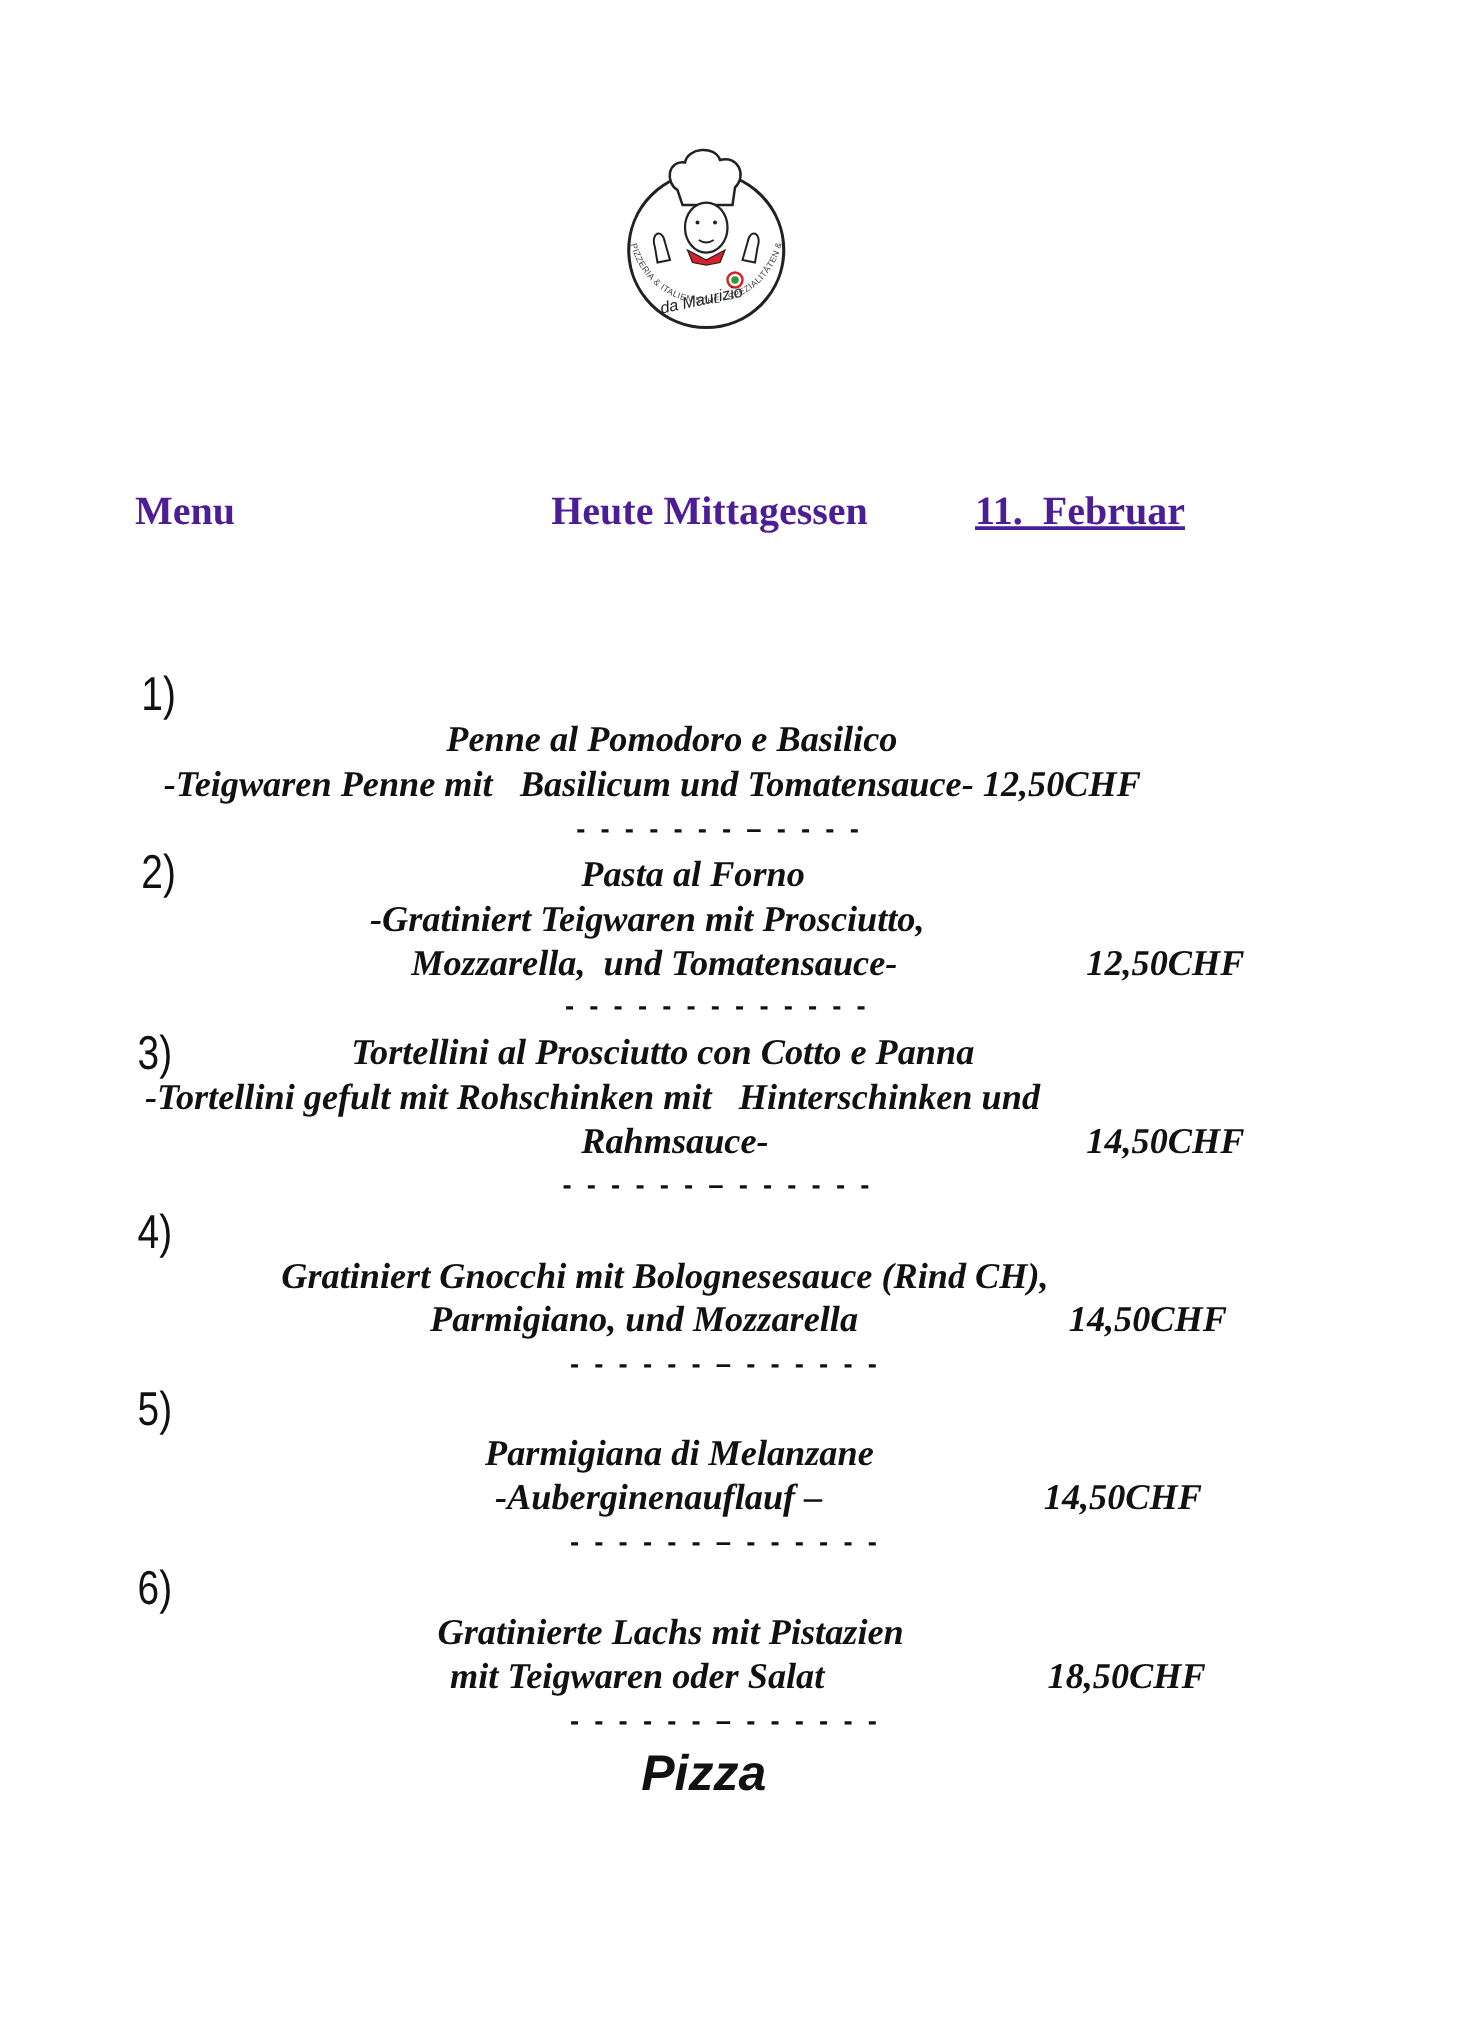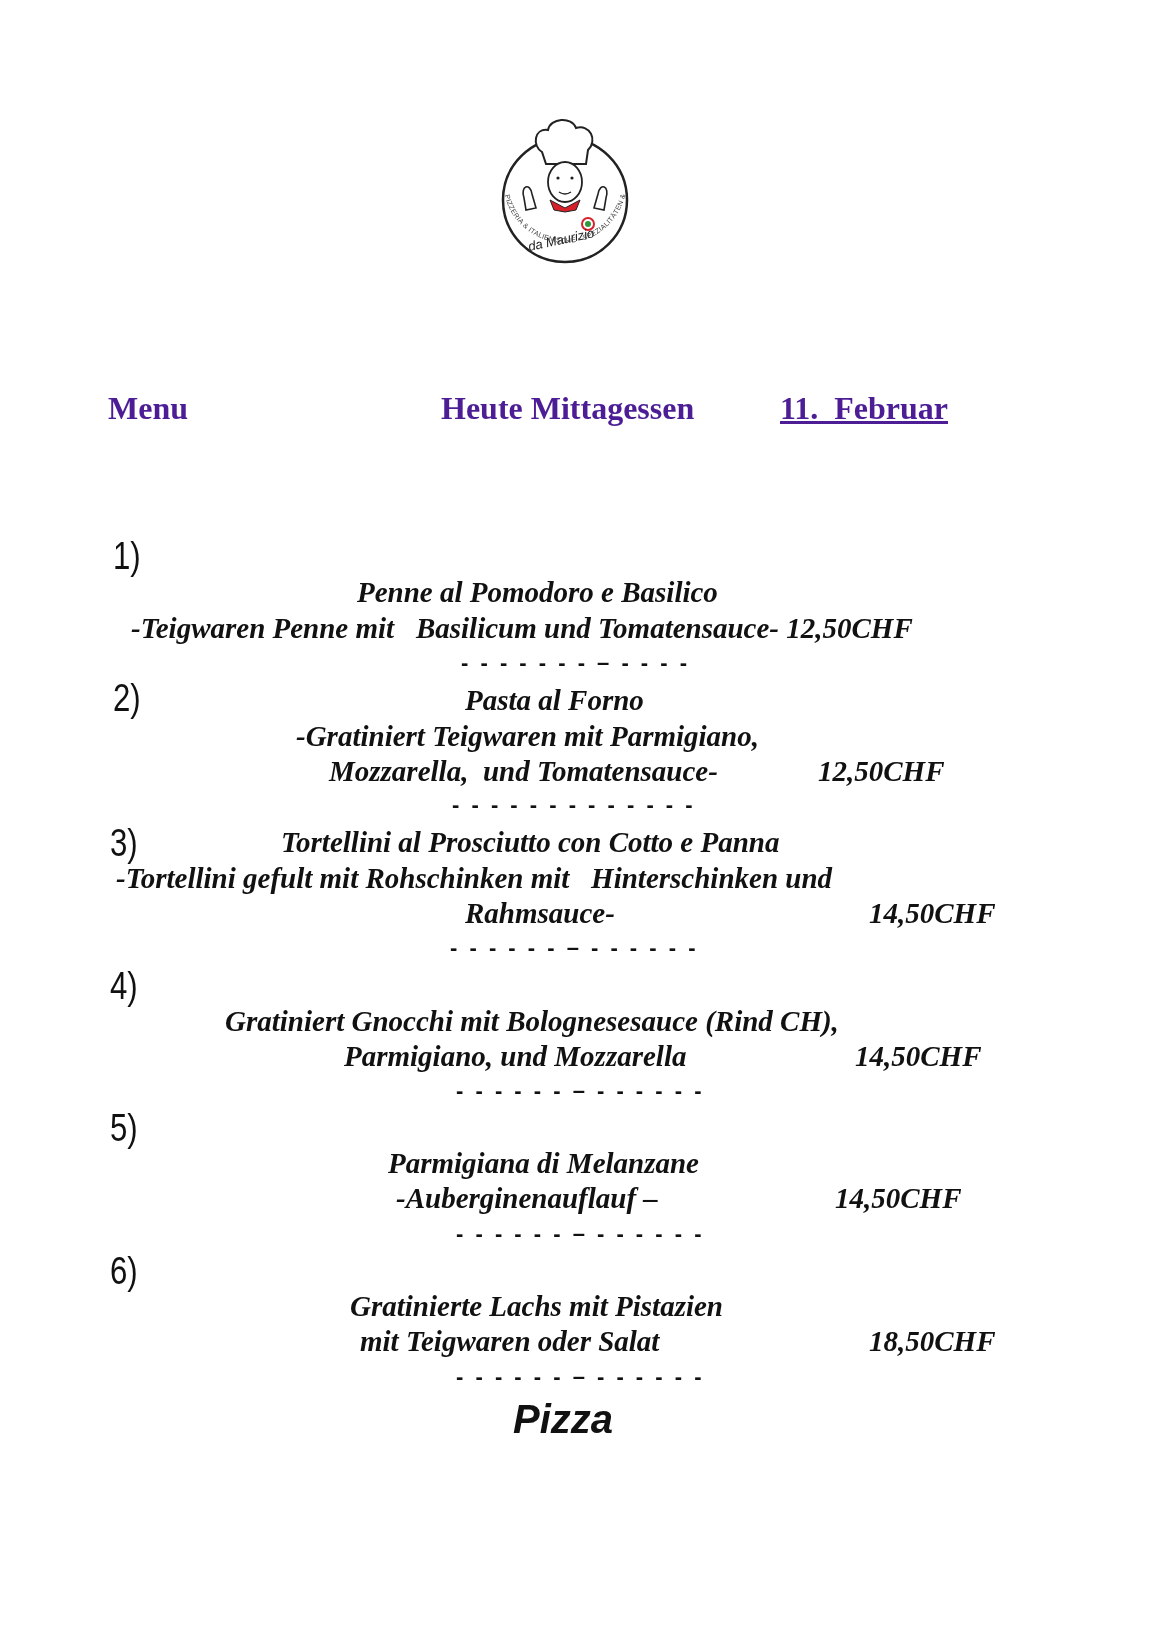--- a/index.html
+++ b/index.html
@@ -47,23 +47,23 @@
 <div class="abs hdr" style="left:441px; top:390px;">Heute Mittagessen</div>
 <div class="abs hdr" style="left:780px; top:390px;text-decoration:underline;">11.  Februar</div>
 
 <div class="abs num" style="left:113px; top:535px;">1)</div>
 <div class="abs it" style="left:357px; top:576px;">Penne al Pomodoro e Basilico</div>
 <div class="abs it" style="left:131px; top:612px;">-Teigwaren Penne mit   Basilicum und Tomatensauce- 12,50CHF</div>
 <div class="abs sep" style="left:461px; top:650px;">- - - - - - - – - - - -</div>
 
 <div class="abs num" style="left:113px; top:677px;">2)</div>
 <div class="abs it" style="left:465px; top:684px;">Pasta al Forno</div>
-<div class="abs it" style="left:296px; top:720px;">-Gratiniert Teigwaren mit Parmigiano,</div>
+<div class="abs it" style="left:296px; top:720px;">-Gratiniert Teigwaren mit Prosciutto,</div>
 <div class="abs it" style="left:329px; top:755px;">Mozzarella,  und Tomatensauce-</div>
-<div class="abs it" style="left:818px; top:755px;">12,50CHF</div>
+<div class="abs it" style="left:869px; top:755px;">12,50CHF</div>
 <div class="abs sep" style="left:452px; top:792px;">- - - - - - - - - - - - -</div>
 
 <div class="abs num" style="left:110px; top:822px;">3)</div>
 <div class="abs it" style="left:281px; top:826px;">Tortellini al Prosciutto con Cotto e Panna</div>
 <div class="abs it" style="left:116px; top:862px;">-Tortellini gefult mit Rohschinken mit   Hinterschinken und</div>
 <div class="abs it" style="left:465px; top:897px;">Rahmsauce-</div>
 <div class="abs it" style="left:869px; top:897px;">14,50CHF</div>
 <div class="abs sep" style="left:450px; top:935px;">- - - - - - – - - - - - -</div>
 
 <div class="abs num" style="left:110px; top:965px;">4)</div>
@@ -74,16 +74,16 @@
 
 <div class="abs num" style="left:110px; top:1107px;">5)</div>
 <div class="abs it" style="left:388px; top:1147px;">Parmigiana di Melanzane</div>
 <div class="abs it" style="left:396px; top:1182px;text-align:right;">-Auberginenauflauf –</div>
 <div class="abs it" style="left:835px; top:1182px;">14,50CHF</div>
 <div class="abs sep" style="left:456px; top:1221px;">- - - - - - – - - - - - -</div>
 
 <div class="abs num" style="left:110px; top:1250px;">6)</div>
 <div class="abs it" style="left:350px; top:1290px;">Gratinierte Lachs mit Pistazien</div>
 <div class="abs it" style="left:360px; top:1325px;">mit Teigwaren oder Salat</div>
-<div class="abs it" style="left:838px; top:1325px;margin-left:31px;">18,50CHF</div>
+<div class="abs it" style="left:838px; top:1325px;">18,50CHF</div>
 <div class="abs sep" style="left:456px; top:1364px;">- - - - - - – - - - - - -</div>
 
 <div class="abs pizza" style="left:513px; top:1397px;">Pizza</div>
 
 </body></html>

